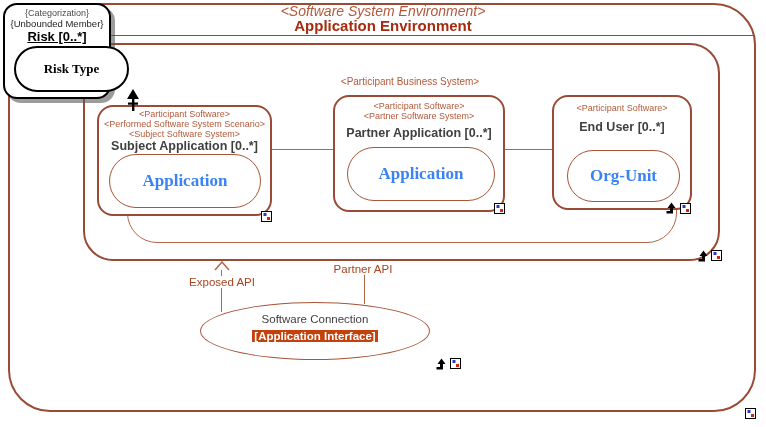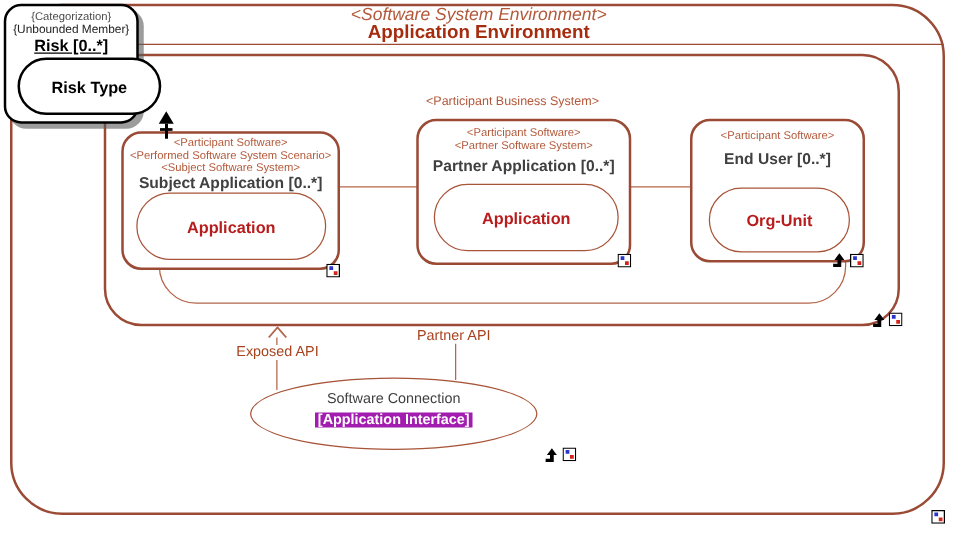--- a/index.html
+++ b/index.html
@@ -2,24 +2,24 @@
 <html><head>
 <meta charset="utf-8">
 <style>
   html,body{margin:0;padding:0;background:#fff;}
   .canvas{position:relative;width:766px;height:427px;background:#fff;overflow:hidden;
           font-family:"Liberation Sans","DejaVu Sans",sans-serif;}
   .abs{position:absolute;}
   .rect{position:absolute;border:2.5px solid #9a4a35;border-radius:30px;background:transparent;box-sizing:border-box;}
   .box{position:absolute;border:2.5px solid #9a4a35;border-radius:16px;background:#fff;box-sizing:border-box;text-align:center;}
   .stadium{position:absolute;border:1.4px solid #a85438;border-radius:28px;background:#fff;box-sizing:border-box;
-           display:flex;align-items:center;justify-content:center;}
+           display:flex;align-items:center;justify-content:center;font-family:Liberation Serif, serif;}
   .stereo{font-size:9px;line-height:10px;color:#b3593a;white-space:nowrap;}
   .boxtitle{font-size:12.5px;line-height:15px;font-weight:bold;color:#404040;white-space:nowrap;}
-  .innerlbl{font-size:13px;font-weight:bold;color:#b91c1c;white-space:nowrap;}
+  .innerlbl{font-size:17px;font-weight:bold;color:#3b82f6;white-space:nowrap;}
   .ctr{left:0;right:0;text-align:center;}
   .apilbl{font-size:11.5px;color:#a74420;background:#fff;padding:0 2px;white-space:nowrap;transform:translateX(-50%);}
   .vline{position:absolute;width:0;}
   .riskbox{position:absolute;left:3px;top:3px;width:108px;height:96px;border:2.8px solid #000;border-radius:14px;
            background:#fff;box-sizing:border-box;text-align:center;box-shadow:4px 4px 0 rgba(90,90,90,.6);}
   .icon{position:absolute;line-height:0;}
 </style>
 </head>
 <body>
 
@@ -108,21 +108,21 @@
   </span>
   <div class="vline" style="left:221px;top:270px;height:42px;border-left:1.4px solid #b4664a;"></div>
   <div class="abs apilbl" style="left:222px;top:276px;">Exposed API</div>
 
   <div class="vline" style="left:364px;top:274px;height:30px;border-left:1.2px solid #b4664a;"></div>
   <div class="abs apilbl" style="left:363px;top:263px;">Partner API</div>
 
   <div class="abs" style="left:200px;top:302px;width:230px;height:58px;border:1.4px solid #a85438;border-radius:50%;background:#fff;box-sizing:border-box;text-align:center;">
     <div style="margin-top:10px;font-size:11.5px;color:#3f3f3f;">Software Connection</div>
     <div style="margin-top:1px;">
-      <span style="display:inline-block;background:#a21caf;color:#fff;font-weight:bold;font-size:11.5px;padding:0 2px;">[Application Interface]</span>
+      <span style="display:inline-block;background:#c2410c;color:#fff;font-weight:bold;font-size:11.5px;padding:0 2px;">[Application Interface]</span>
     </div>
   </div>
   <span class="icon" style="left:436px;top:358px;">
     <svg width="12" height="12" viewBox="0 0 12 12">
         <path d="M0.5,11.5 V9 H4 V6 H1.5 L5.5,0.5 L9.5,6 H7 V11.5 Z" fill="#000"></path>
       </svg>
   </span>
   <span class="icon" style="left:450px;top:358px;">
     <svg width="11" height="11" viewBox="0 0 11 11">
         <rect x="0.5" y="0.5" width="10" height="10" fill="#fff" stroke="#000"></rect>

